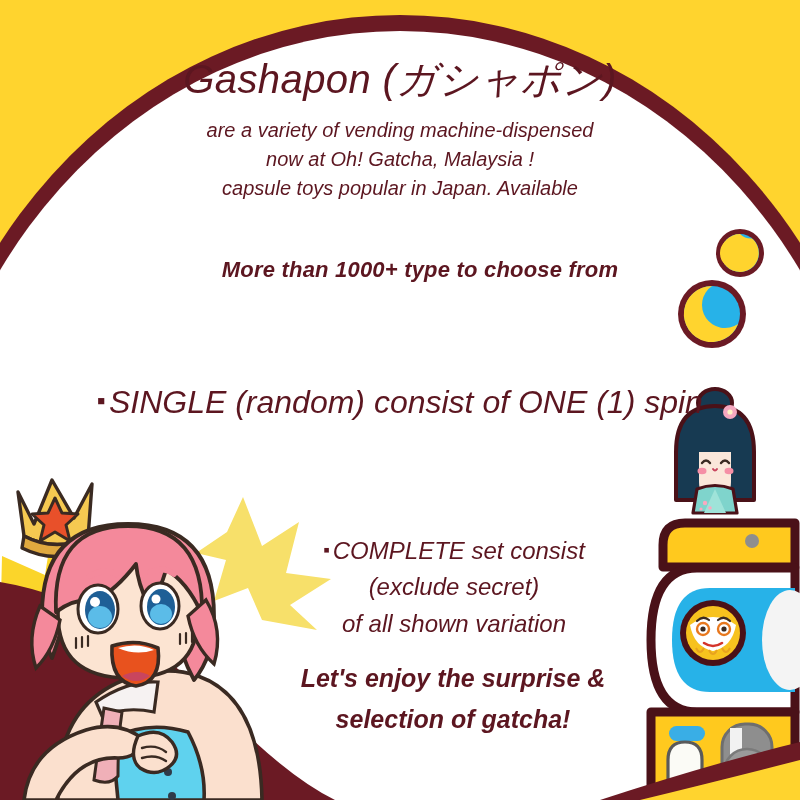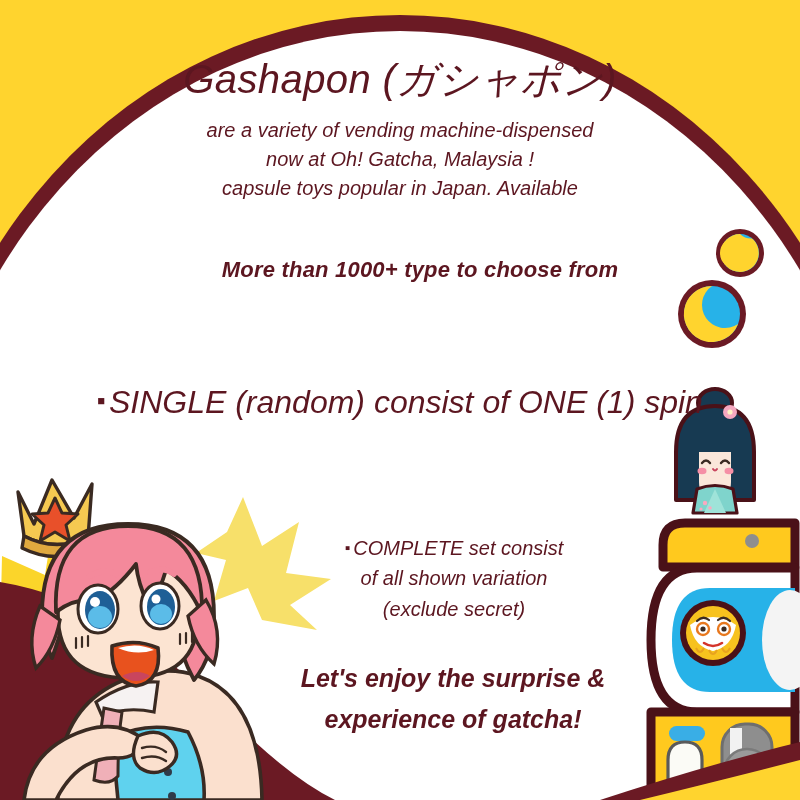--- a/index.html
+++ b/index.html
@@ -81,21 +81,21 @@
     top: 378px;
     font-size: 32px;
     font-style: italic;
     font-weight: 400;
     line-height: 1.52;
   }
   .single div { white-space: nowrap; }
 
   .complete {
     top: 533px;
-    font-size: 20px;
+    font-size: 24px;
     font-style: italic;
     font-weight: 400;
     line-height: 1.52;
     padding-left: 108px;
     box-sizing: border-box;
   }
   .complete div { white-space: nowrap; }
 
   .outro {
     top: 658px;
@@ -282,22 +282,22 @@
     <div class="tblock headline">
       <div>More than 1000+ type to choose from</div>
     </div>
 
     <div class="tblock single">
       <div><span class="bullet">▪</span><span>SINGLE (random) consist of ONE (1) spin</span></div>
     </div>
 
     <div class="tblock complete">
       <div><span class="bullet">▪</span><span>COMPLETE set consist</span></div>
+      <div>(exclude secret)</div>
       <div>of all shown variation</div>
-      <div>(exclude secret)</div>
     </div>
 
     <div class="tblock outro">
       <div>Let's enjoy the surprise &amp;</div>
-      <div>experience of gatcha!</div>
+      <div>selection of gatcha!</div>
     </div>
   </div>
 </div>
 
 </body></html>

